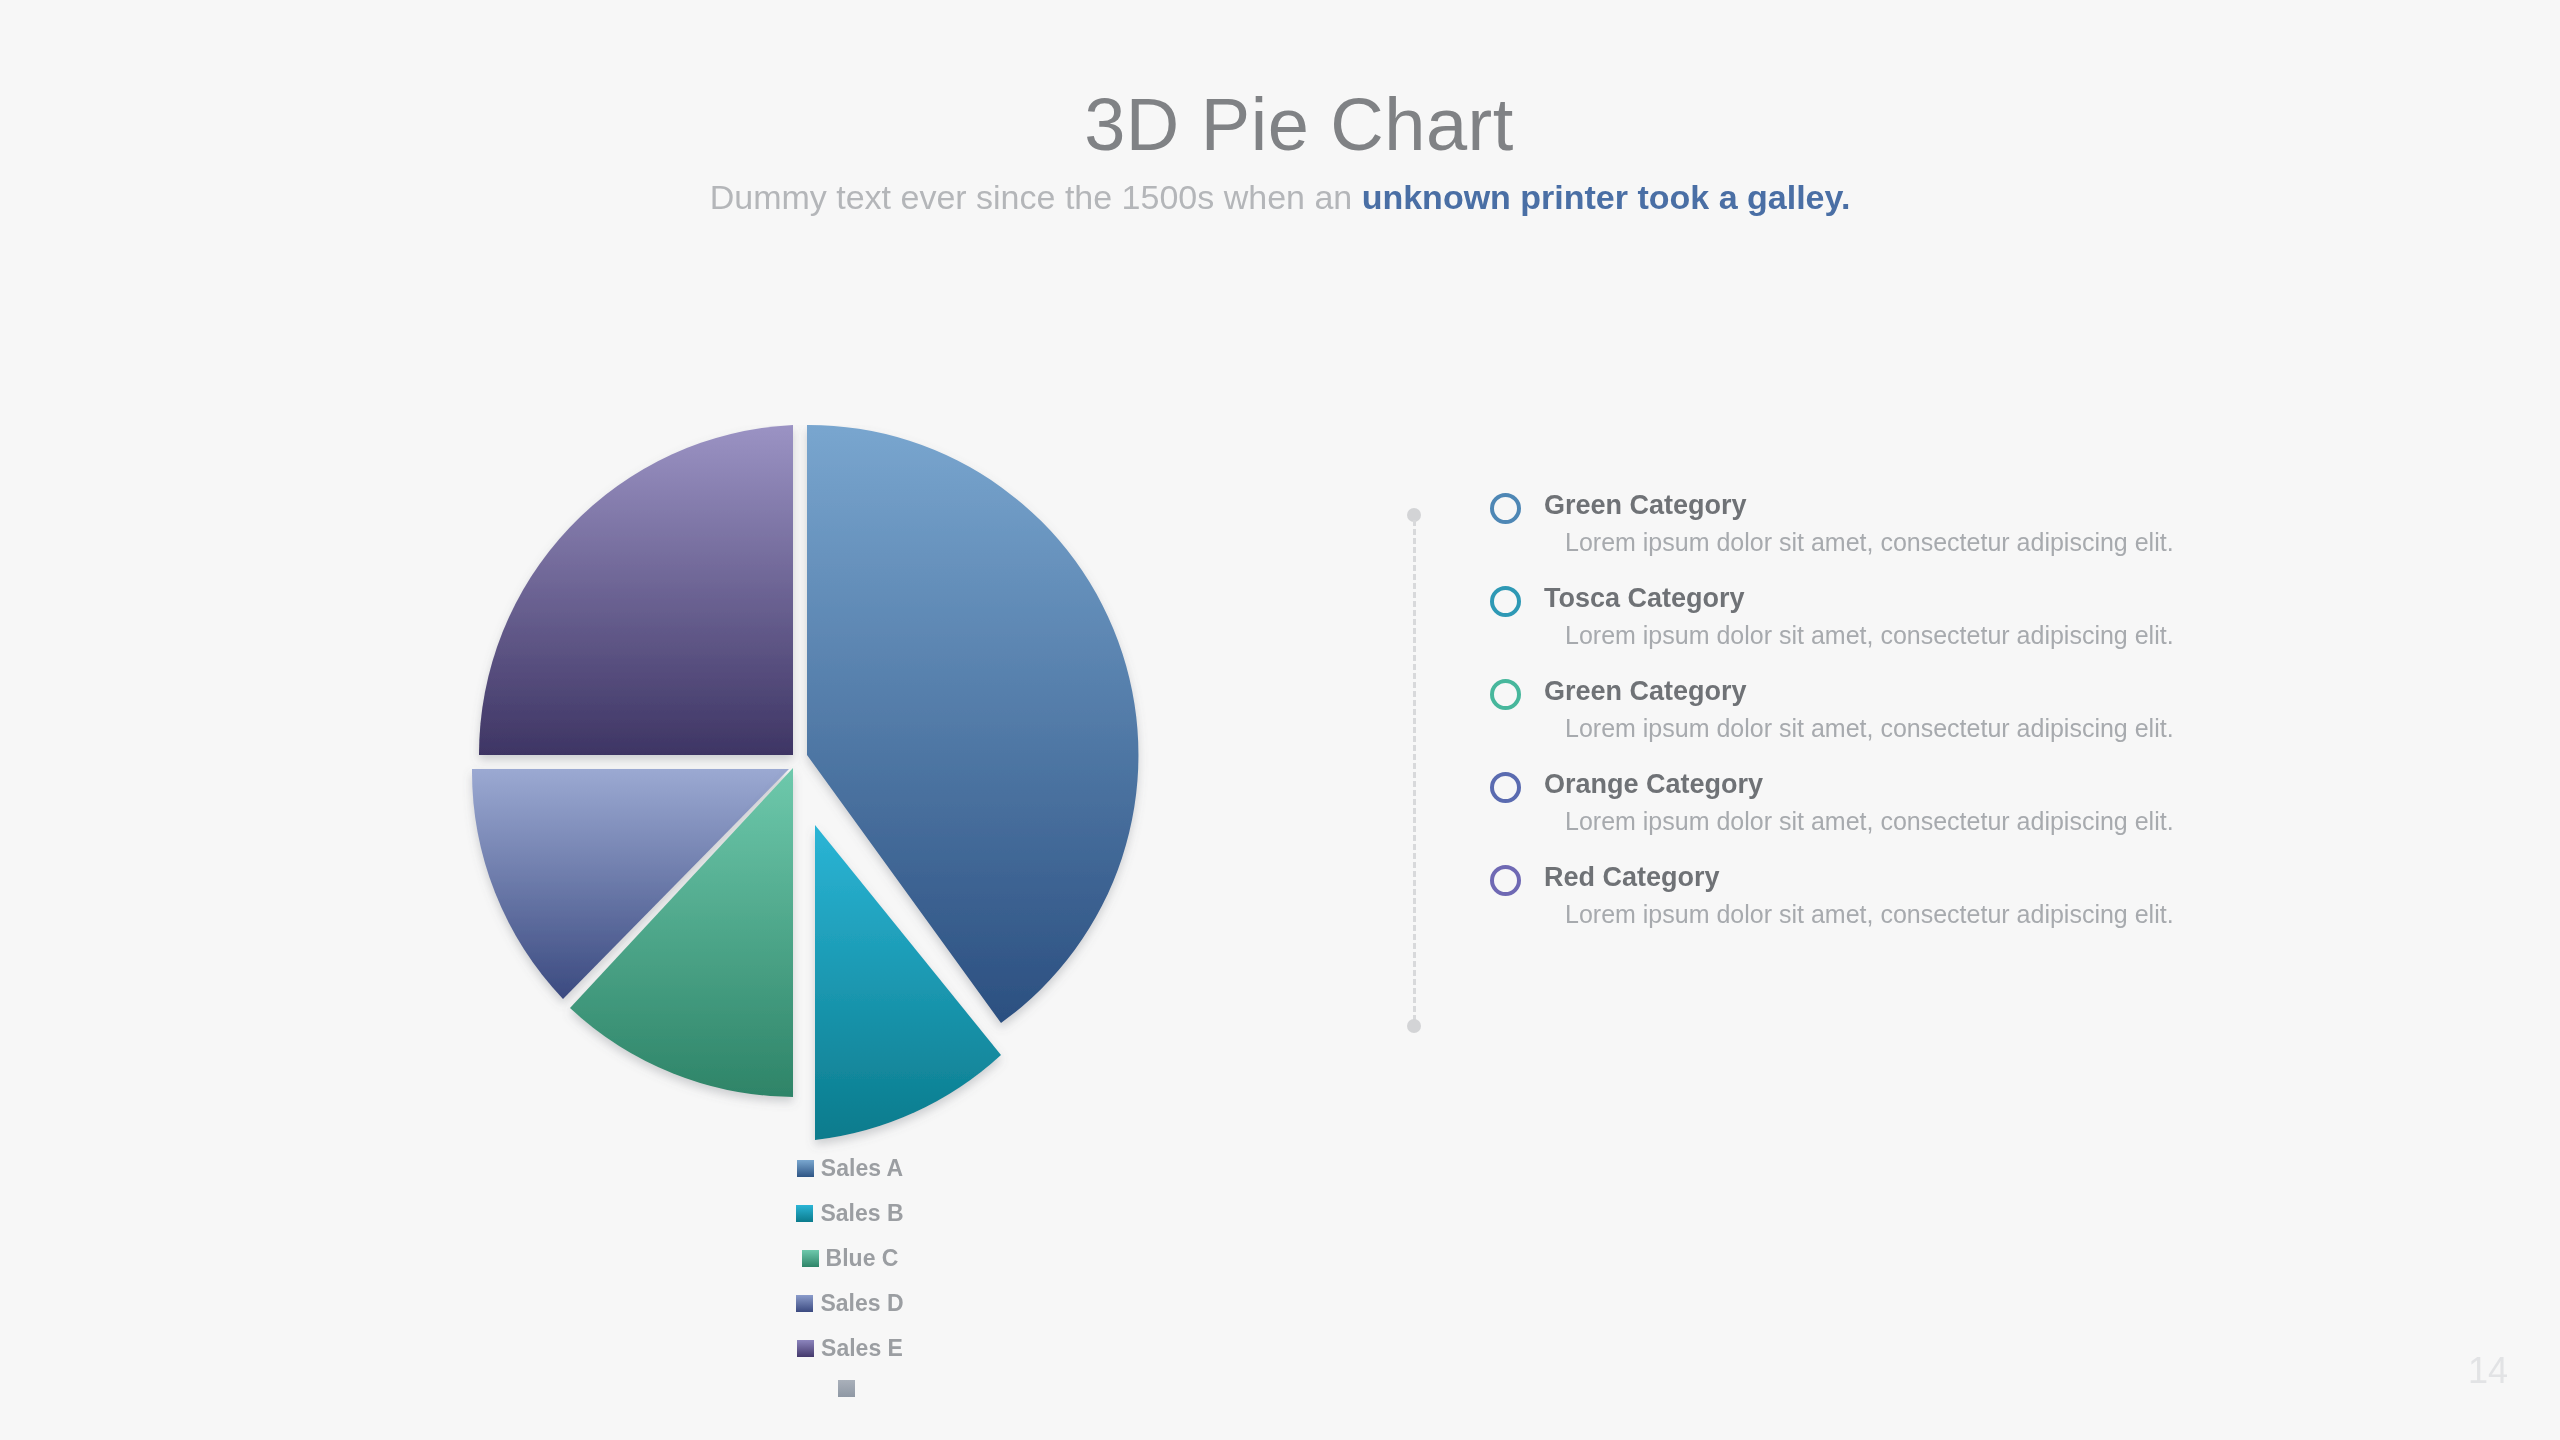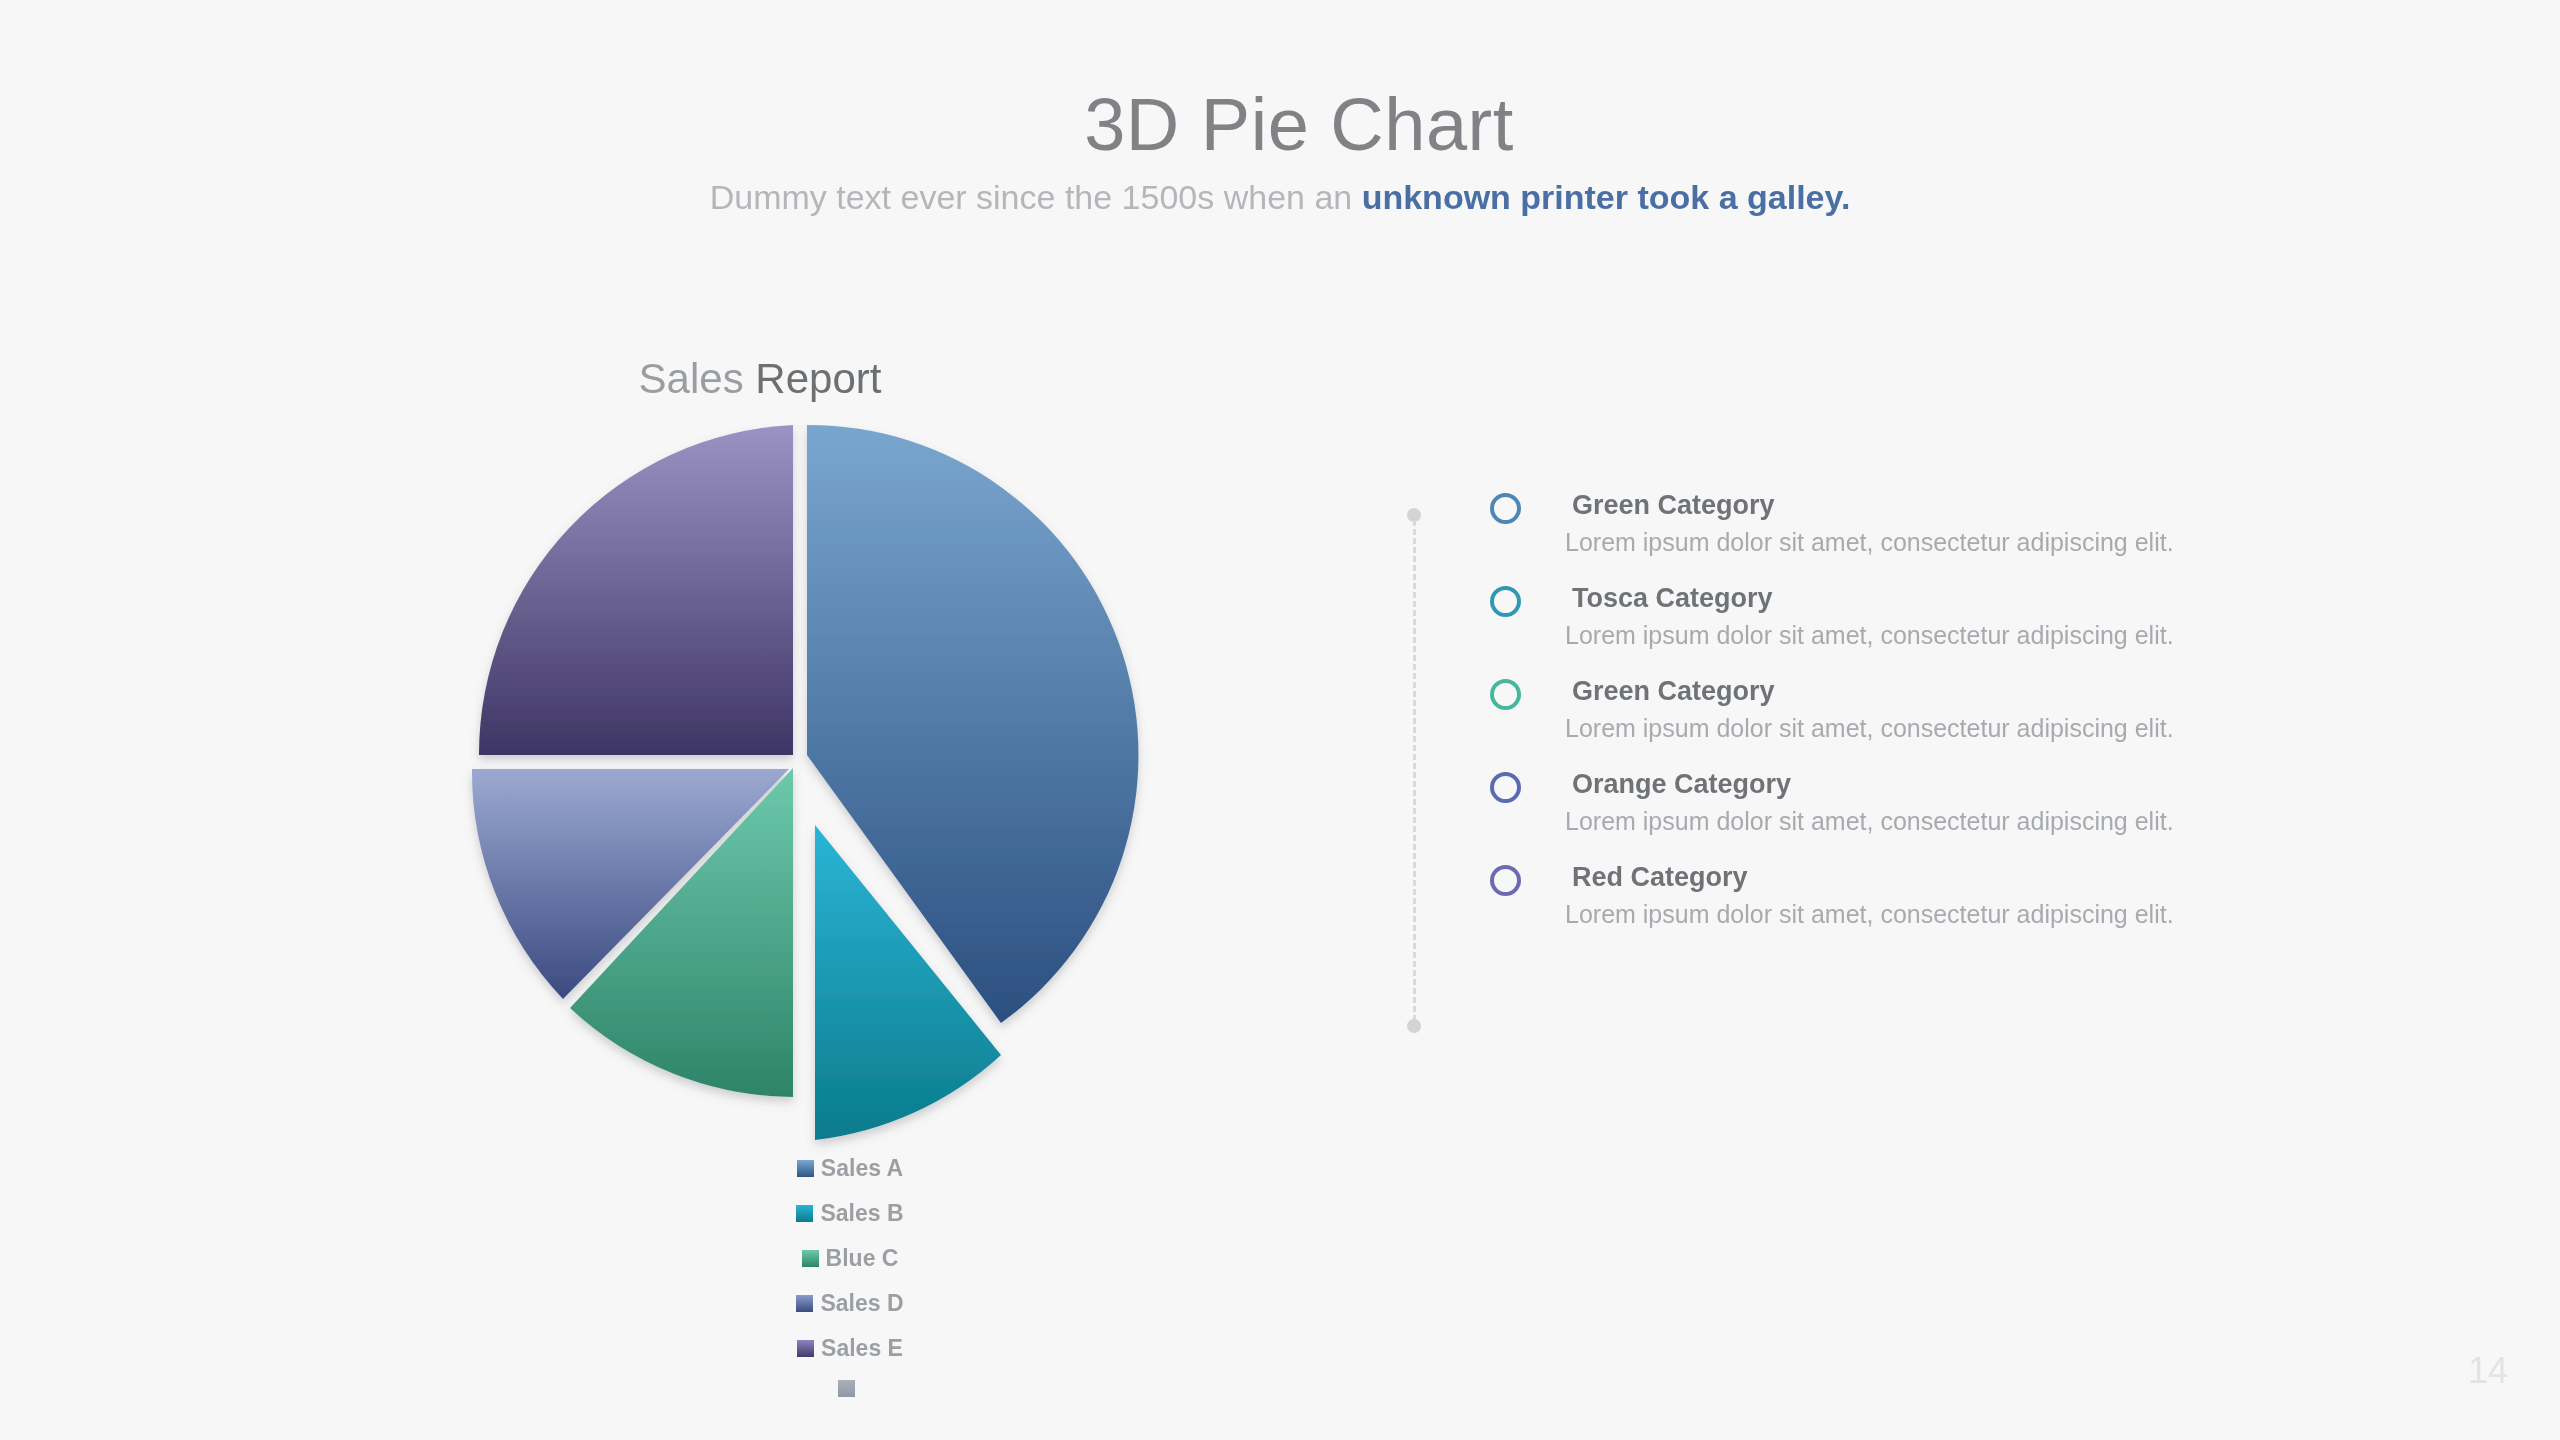--- a/index.html
+++ b/index.html
@@ -156,21 +156,20 @@
     margin-top: 3px;
   }
   .cat-text {
     margin-left: 23px;
   }
   .cat-name {
     font-size: 27px;
     font-weight: bold;
     color: #6f7276;
     line-height: 1.15;
-    margin-left: 28px;
   }
   .cat-desc {
     font-size: 25px;
     color: #a7aaae;
     margin-top: 6px;
     margin-left: 21px;
     line-height: 1.2;
     white-space: nowrap;
   }
 
@@ -189,23 +188,20 @@
 
 <div class="header">
   <div class="page-title">3D Pie Chart</div>
   <div class="page-subtitle">
     <span>Dummy text ever since the 1500s when an </span><span class="accent">unknown printer took a galley.</span>
   </div>
 </div>
 
 <div class="chart-panel">
 
-  <div class="chart-title">
-    <span>Sales </span><span class="strong">Report</span>
-  </div>
 
   <div class="pie-wrap">
     <svg width="900" height="740" viewBox="0 0 900 740">
       <defs>
         <linearGradient id="gradA" x1="0" y1="0" x2="0" y2="1">
           <stop offset="0%" stop-color="#79a6cf"></stop>
           <stop offset="100%" stop-color="#2b4f80"></stop>
         </linearGradient>
         <linearGradient id="gradB" x1="0" y1="0" x2="0" y2="1">
           <stop offset="0%" stop-color="#2bb5d6"></stop>

